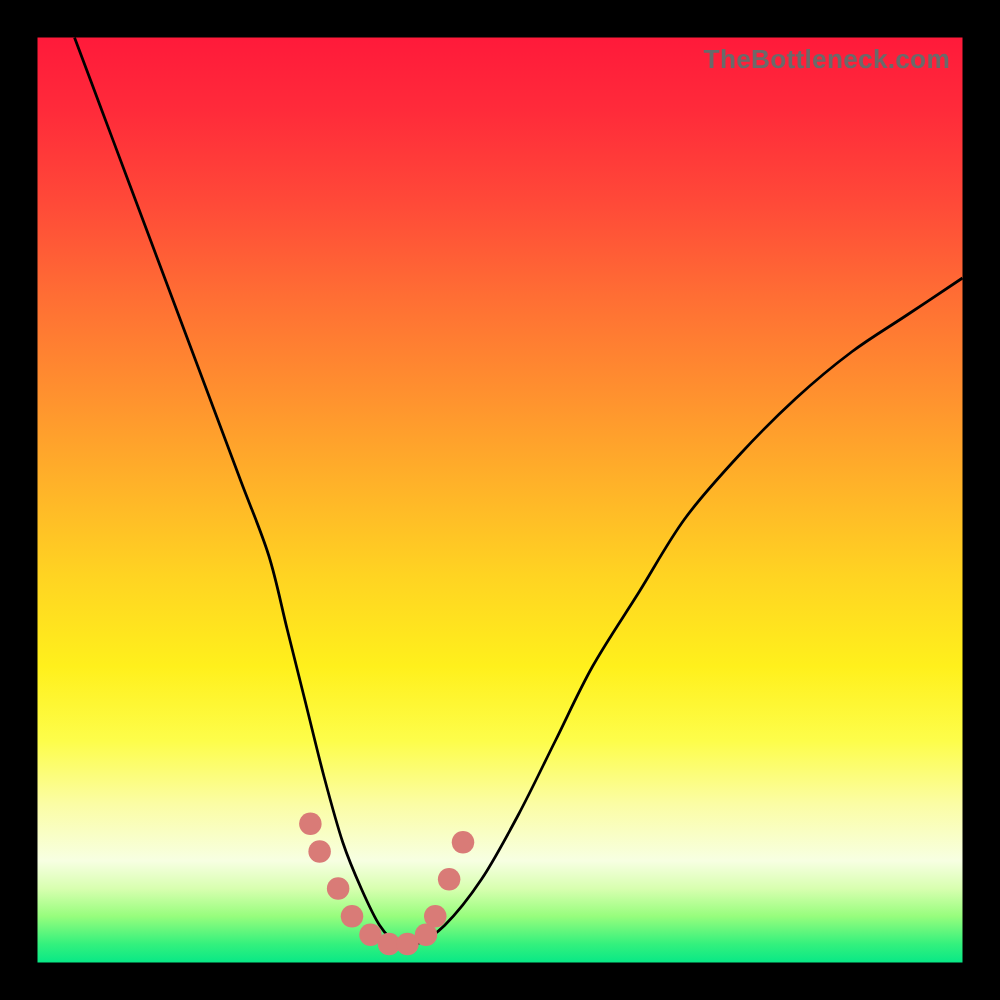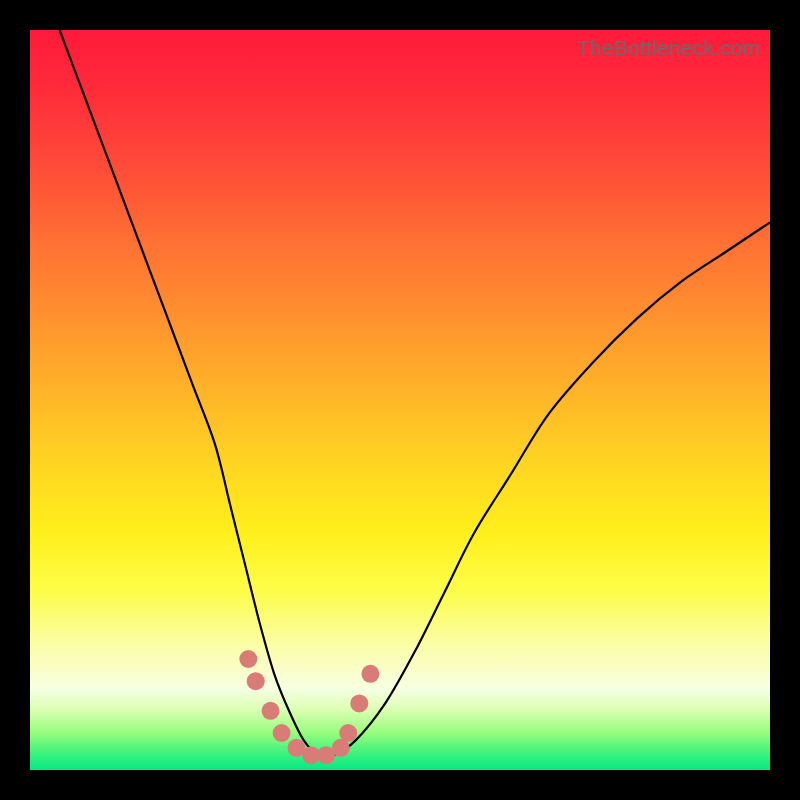--- a/index.html
+++ b/index.html
@@ -40,21 +40,21 @@
       #34f17d 98%,
       #08e886 100%
     );
   }
   .watermark {
     position: absolute;
     top: 6px;
     right: 10px;
     color: #6a6a6a;
     font-size: 21px;
-    font-weight: 400;
+    font-weight: 700;
     letter-spacing: 0.2px;
     user-select: none;
   }
   svg.curve {
     position: absolute;
     left: 0;
     top: 0;
     width: 740px;
     height: 740px;
     overflow: visible;

